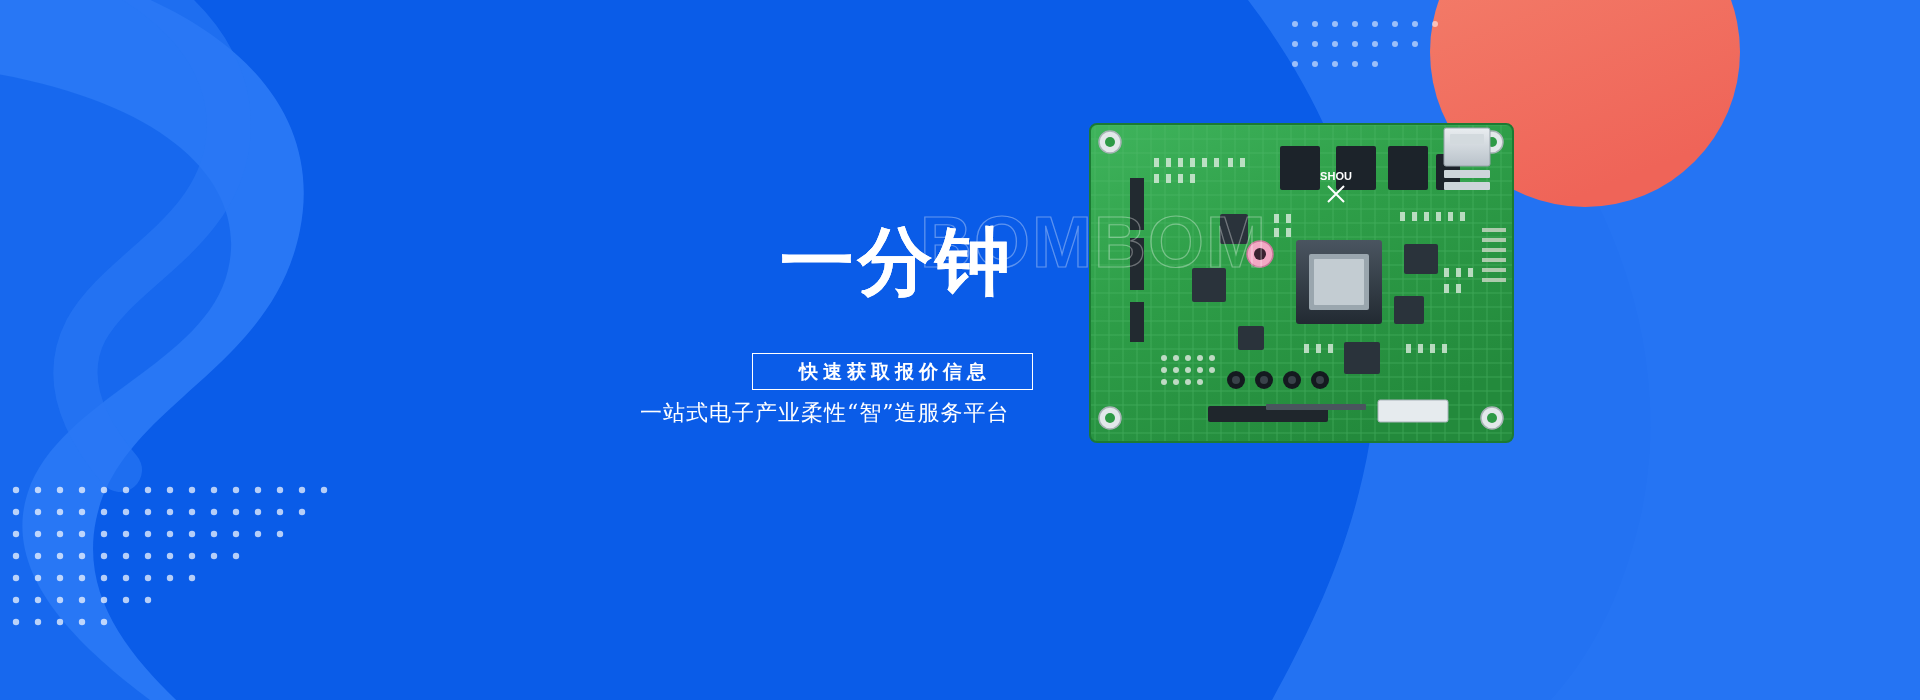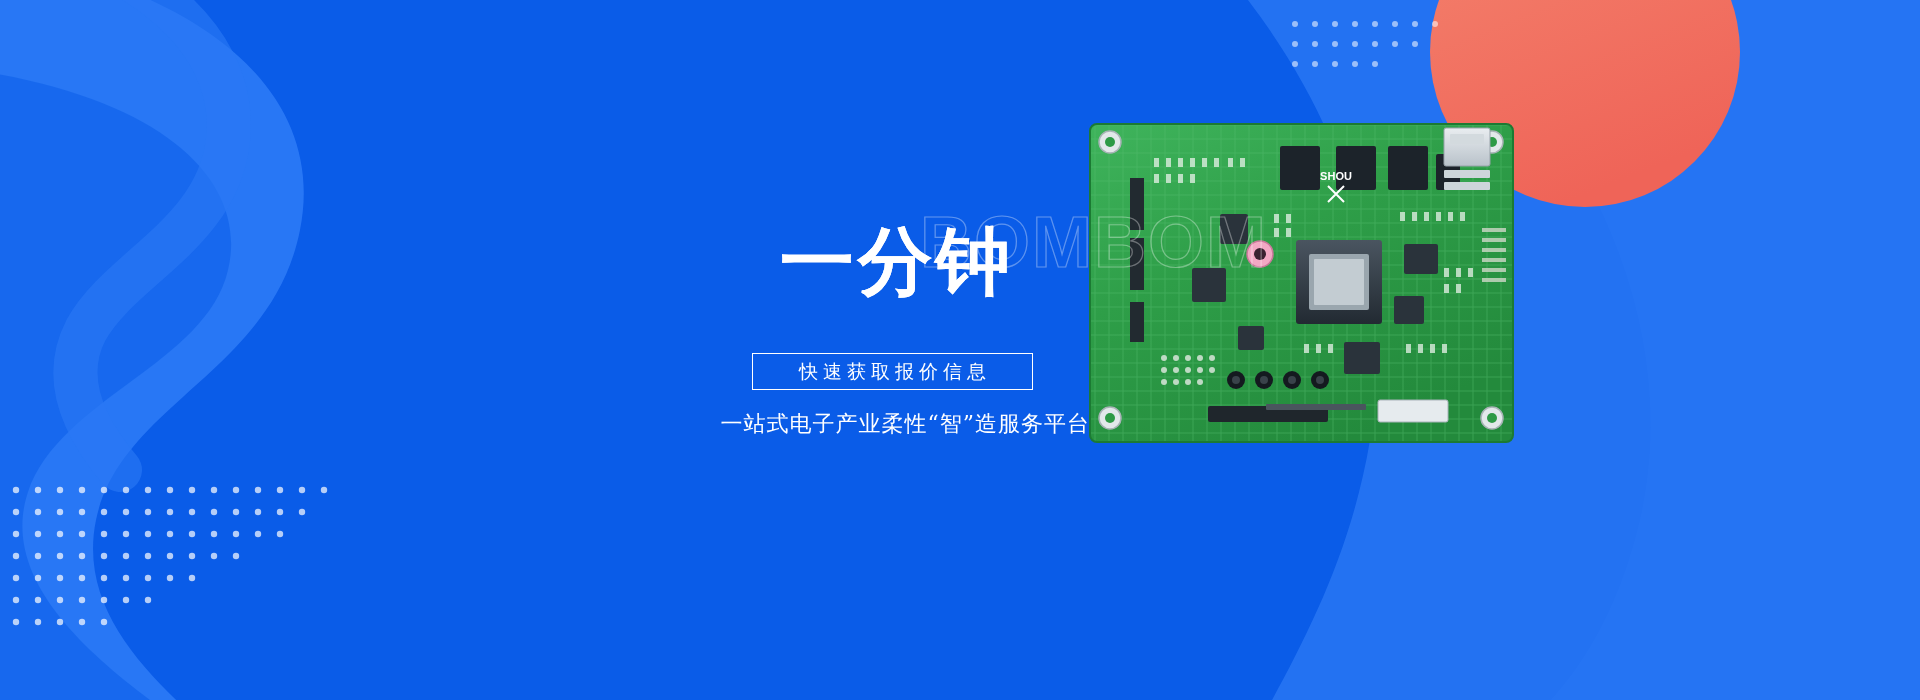--- a/index.html
+++ b/index.html
@@ -67,31 +67,30 @@
     width:281px; height:37px;
     border:1.5px solid #ffffff;
     display:flex;
     align-items:center;
     justify-content:center;
   }
   #subtitle-box .txt {
     color:#ffffff;
     font-size:19px;
     letter-spacing:5px;
-    font-weight:400;
+    font-weight:700;
     text-indent:5px;
     font-family:"DejaVu Sans", "Liberation Sans", sans-serif;
     white-space:nowrap;
   }
 
   #tagline {
     position:absolute;
-    left:640px; top:389px;
+    left:640px; top:378px;
     width:450px;
-    text-align:right;
     color:#ffffff;
     font-size:22px;
     letter-spacing:1px;
     font-weight:400;
     font-family:"DejaVu Serif", "Liberation Serif", serif;
     white-space:nowrap;
   }
 
   
   #pcb {

